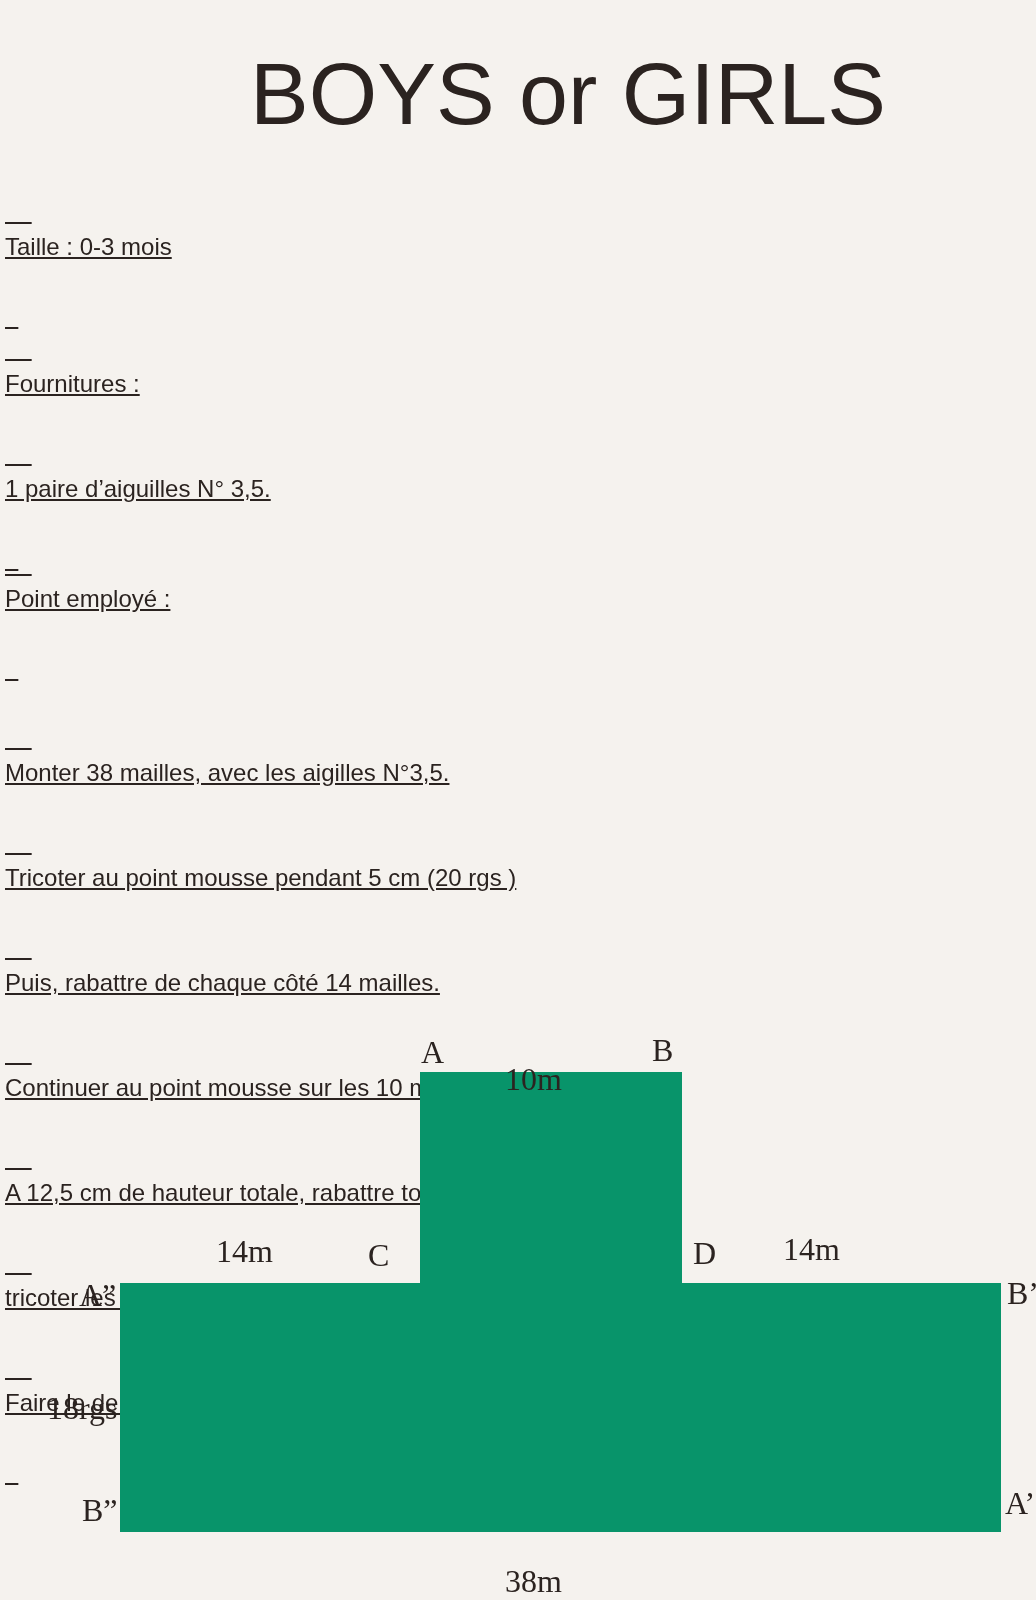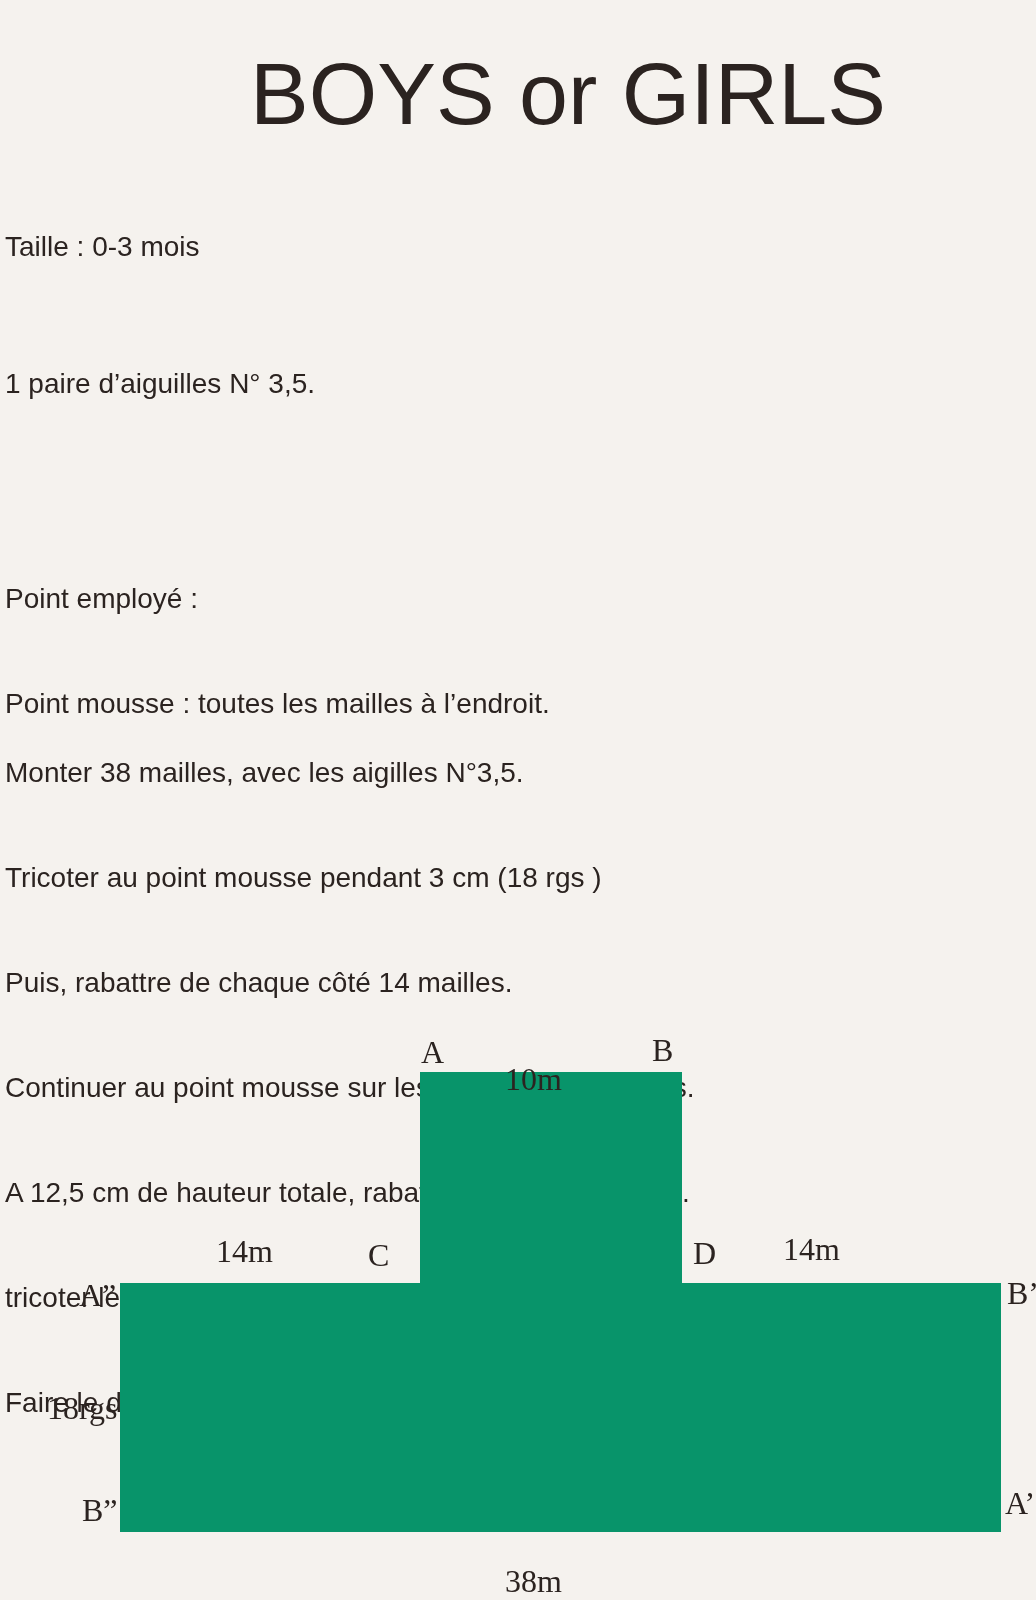--- a/index.html
+++ b/index.html
@@ -20,23 +20,24 @@
     text-align: center;
     font-size: 88px;
     line-height: 88px;
     font-weight: 400;
     letter-spacing: 0px;
     white-space: nowrap;
   }
   .tblock {
     position: absolute;
     left: 5px;
-    font-size: 28px;
+    font-size: 24px;
     line-height: 35px;
     white-space: pre;
+    text-decoration: underline;
   }
   .tblock div { height: 35px; }
   #block-taille       { top: 159px; }
   #block-fournitures  { top: 296px; }
   #block-point        { top: 511px; }
   #block-realisation  { top: 685px; }
 
   .diagram { position: absolute; left: 0; top: 0; width: 1036px; height: 1600px; }
   .shape { position: absolute; }
   #shape-stem { left: 420px; top: 1072px; width: 262px; height: 213px; }
@@ -68,31 +69,31 @@
 
 <div class="page">
 
   <h1 class="title">BOYS or GIRLS</h1>
 
   <div class="tblock" id="block-taille">
     <div>Taille : 0-3 mois</div>
   </div>
 
   <div class="tblock" id="block-fournitures">
+    <div>Fournitures :</div>
     <div>1 paire d’aiguilles N° 3,5.</div>
   </div>
 
   <div class="tblock" id="block-point">
     <div>Point employé :</div>
-    <div>Point mousse : toutes les mailles à l’endroit.</div>
   </div>
 
   <div class="tblock" id="block-realisation">
     <div>Monter 38 mailles, avec les aigilles N°3,5.</div>
-    <div>Tricoter au point mousse pendant 3 cm (18 rgs )</div>
+    <div>Tricoter au point mousse pendant 5 cm (20 rgs )</div>
     <div>Puis, rabattre de chaque côté 14 mailles.</div>
     <div>Continuer au point mousse sur les 10 mailles restantes.</div>
     <div>A 12,5 cm de hauteur totale, rabattre toutes les mailles.</div>
     <div>tricoter les côté A- B, A’- B’, A”- B” ensemble et les côté ACA”, puis BDB’.</div>
     <div>Faire le deuxième pied</div>
   </div>
 
   <div class="diagram">
     <div class="shape" id="shape-stem" style="background: rgb(8, 148, 106);"></div>
     <div class="shape" id="shape-base" style="background: rgb(8, 148, 106);"></div>

